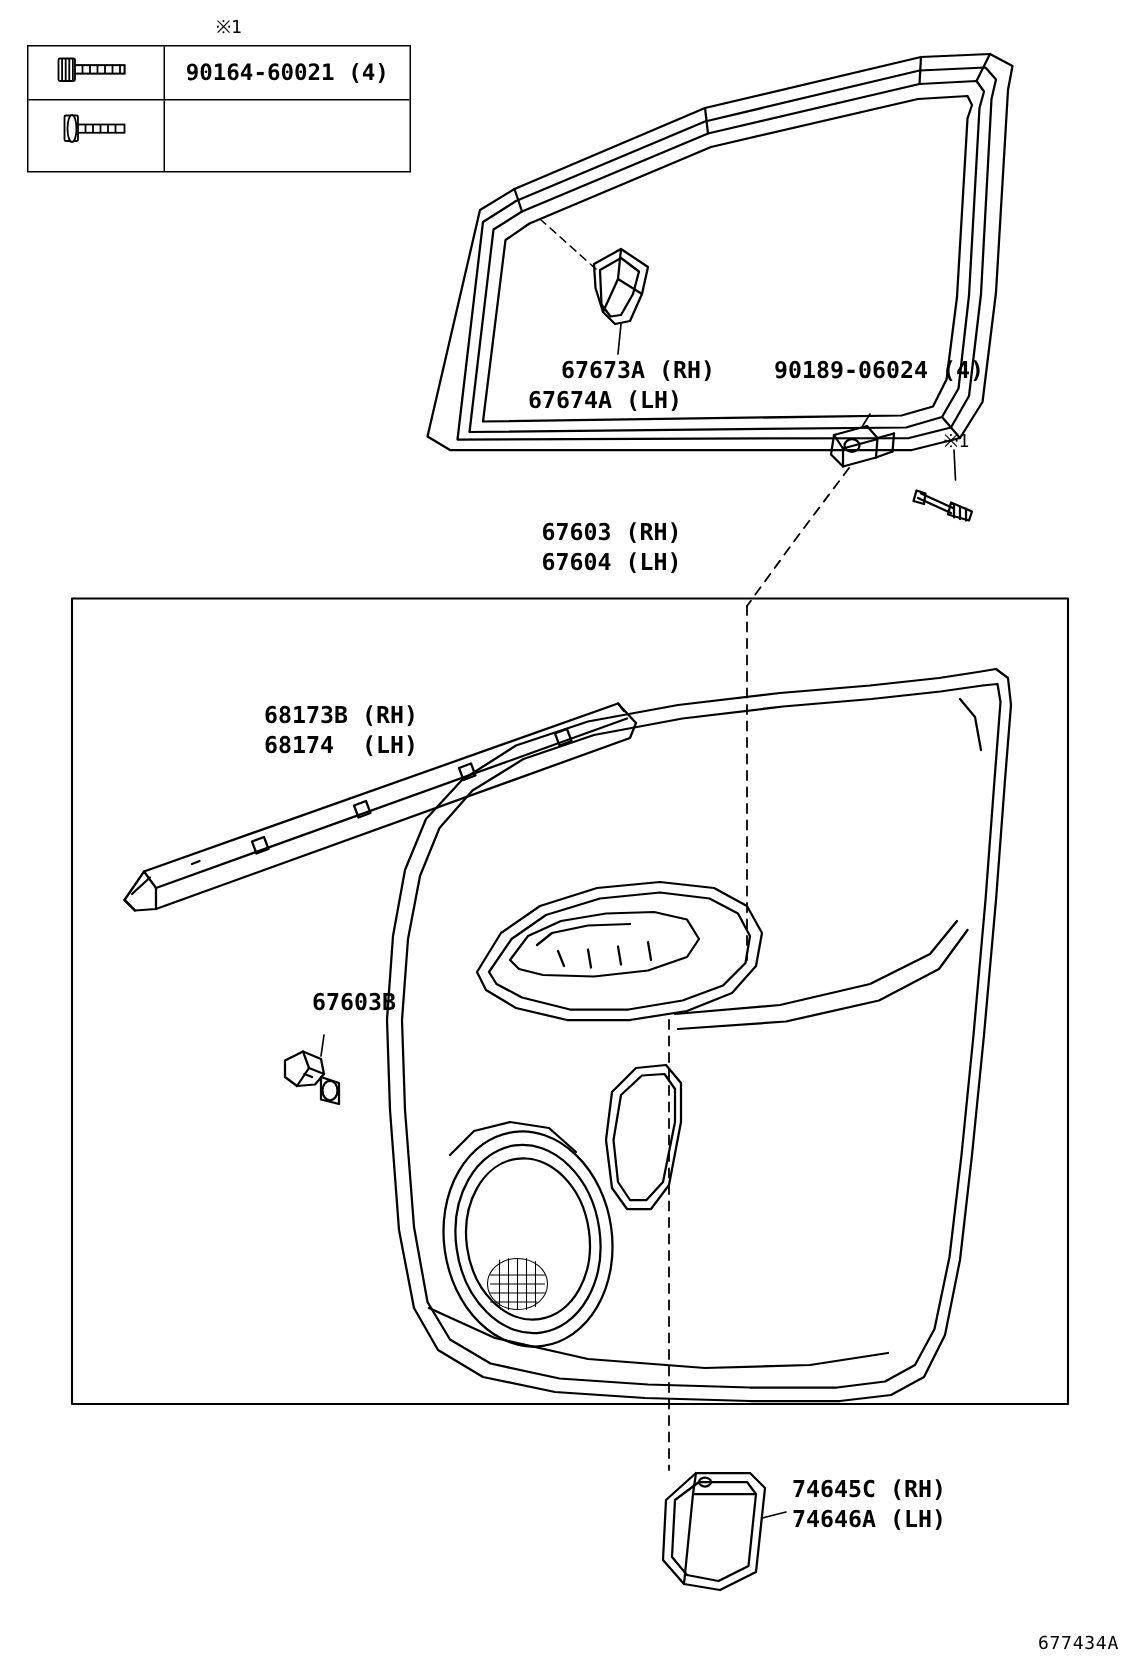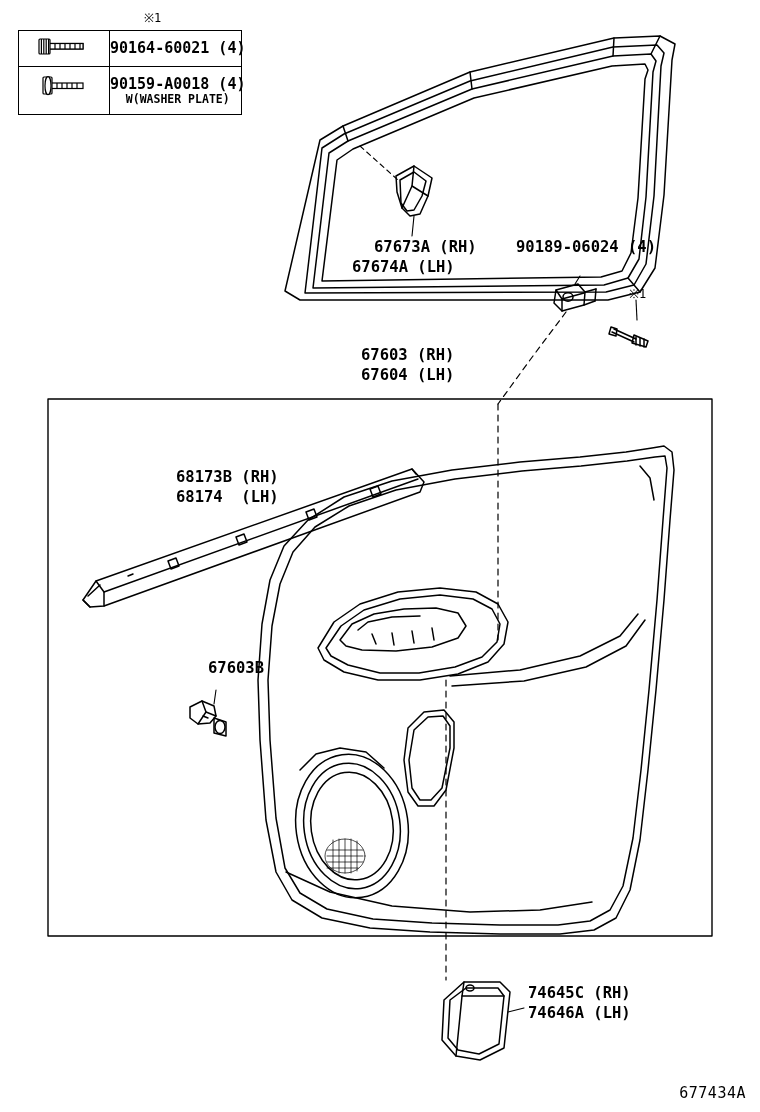--- a/index.html
+++ b/index.html
@@ -33,21 +33,21 @@
     font-weight: bold;
     letter-spacing: 0px;
     white-space: pre;
     color: #000000;
     line-height: 19px;
   }
   .partstable {
     position: absolute;
     left: 18px;
     top: 30px;
-    width: 224px;
+    width: 256px;
     border: 1.6px solid #000;
     box-sizing: border-box;
     background: #fff;
   }
   .partstable .row {
     display: flex;
     align-items: stretch;
     border-bottom: 1.6px solid #000;
     min-height: 31px;
   }
@@ -89,21 +89,21 @@
     position: absolute;
     left: 629px;
     top: 285px;
     font-size: 12px;
     font-family: "DejaVu Sans Mono", monospace;
   }
   .footer-code {
     position: absolute;
     right: 14px;
     bottom: 10px;
-    font-size: 15px;
+    font-size: 12px;
     font-family: "DejaVu Sans Mono", monospace;
     letter-spacing: 0.5px;
   }
 </style>
 </head>
 <body>
 
 <div id="diagram-root">
 
   <div class="asterisk-top">※1</div>
@@ -142,24 +142,20 @@
             <rect x="24" y="10" width="9" height="17" rx="1"></rect>
             <ellipse cx="29" cy="18.7" rx="3" ry="9"></ellipse>
             <line x1="38" y1="16" x2="38" y2="21.5"></line>
             <line x1="43" y1="16" x2="43" y2="21.5"></line>
             <line x1="48" y1="16" x2="48" y2="21.5"></line>
             <line x1="53" y1="16" x2="53" y2="21.5"></line>
             <line x1="58" y1="16" x2="58" y2="21.5"></line>
           </g>
         </svg>
       </div>
-      <div class="cell-text">
-        <div class="main">90159-A0018 (4)</div>
-        <div class="sub">W(WASHER PLATE)</div>
-      </div>
     </div>
   </div>
 
   <svg class="layer" viewBox="0 0 760 1112">
     <g fill="none" stroke="#000" stroke-width="1.5" stroke-linejoin="round" stroke-linecap="round">
 
       <path d="M300 300 L285 291 L320 140 L343 126 L470 72 L614 38 L660 36 L675 44 L672 60
                L664 195 L655 268 L640 292 L608 300 Z"></path>
 
       <path d="M305 293 L322 148 L344 134 L470 81 L613 47 L657 45 L664 53 L661 66

